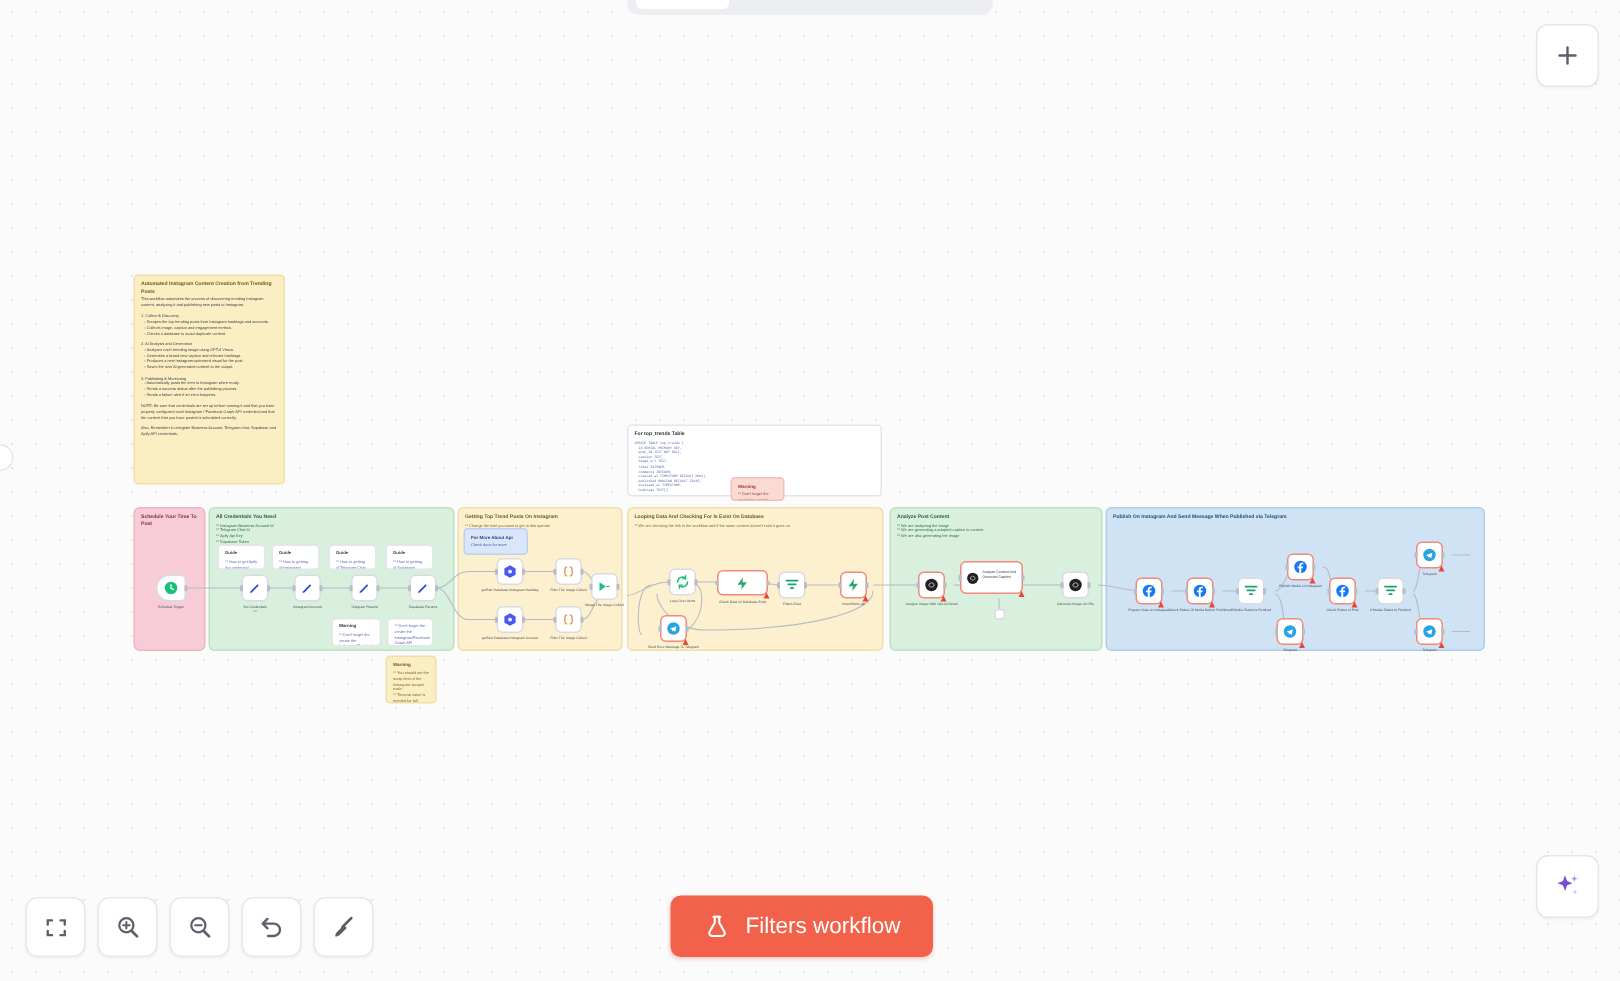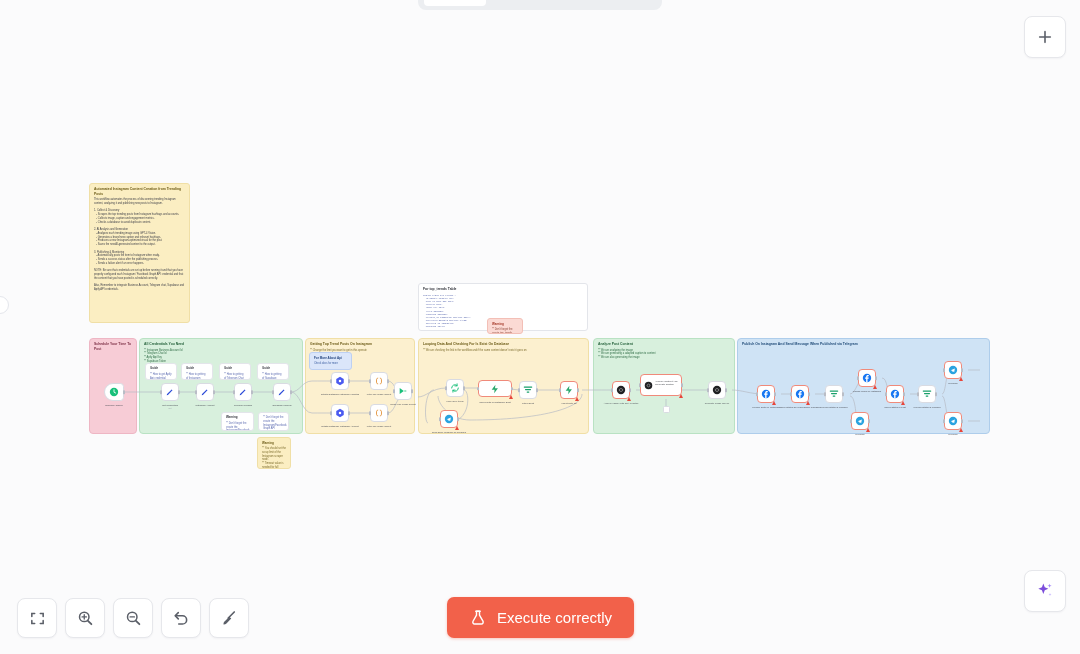--- a/index.html
+++ b/index.html
@@ -613,14 +613,14 @@
       <path d="M12.4 10.2L6 16.6c-1 1-1.4 2.4-1.3 3.9 1.5.1 2.9-.3 3.9-1.3l6.4-6.4z" fill="#5b5f68"></path>
     </svg>
   </div>
 </div>
 
 <button id="execute-btn">
   <svg width="18" height="18" viewBox="0 0 24 24">
     <path d="M10 3h4v5.2l4.6 8.1c.9 1.6-.2 3.7-2.1 3.7H7.5c-1.9 0-3-2.1-2.1-3.7L10 8.2z" fill="none" stroke="#fff" stroke-width="1.9" stroke-linejoin="round"></path>
     <path d="M9 3h6" stroke="#fff" stroke-width="1.9" stroke-linecap="round"></path>
   </svg>
-  <span>Execute correctly</span>
+  <span>Filters workflow</span>
 </button>
 
 </body></html>

